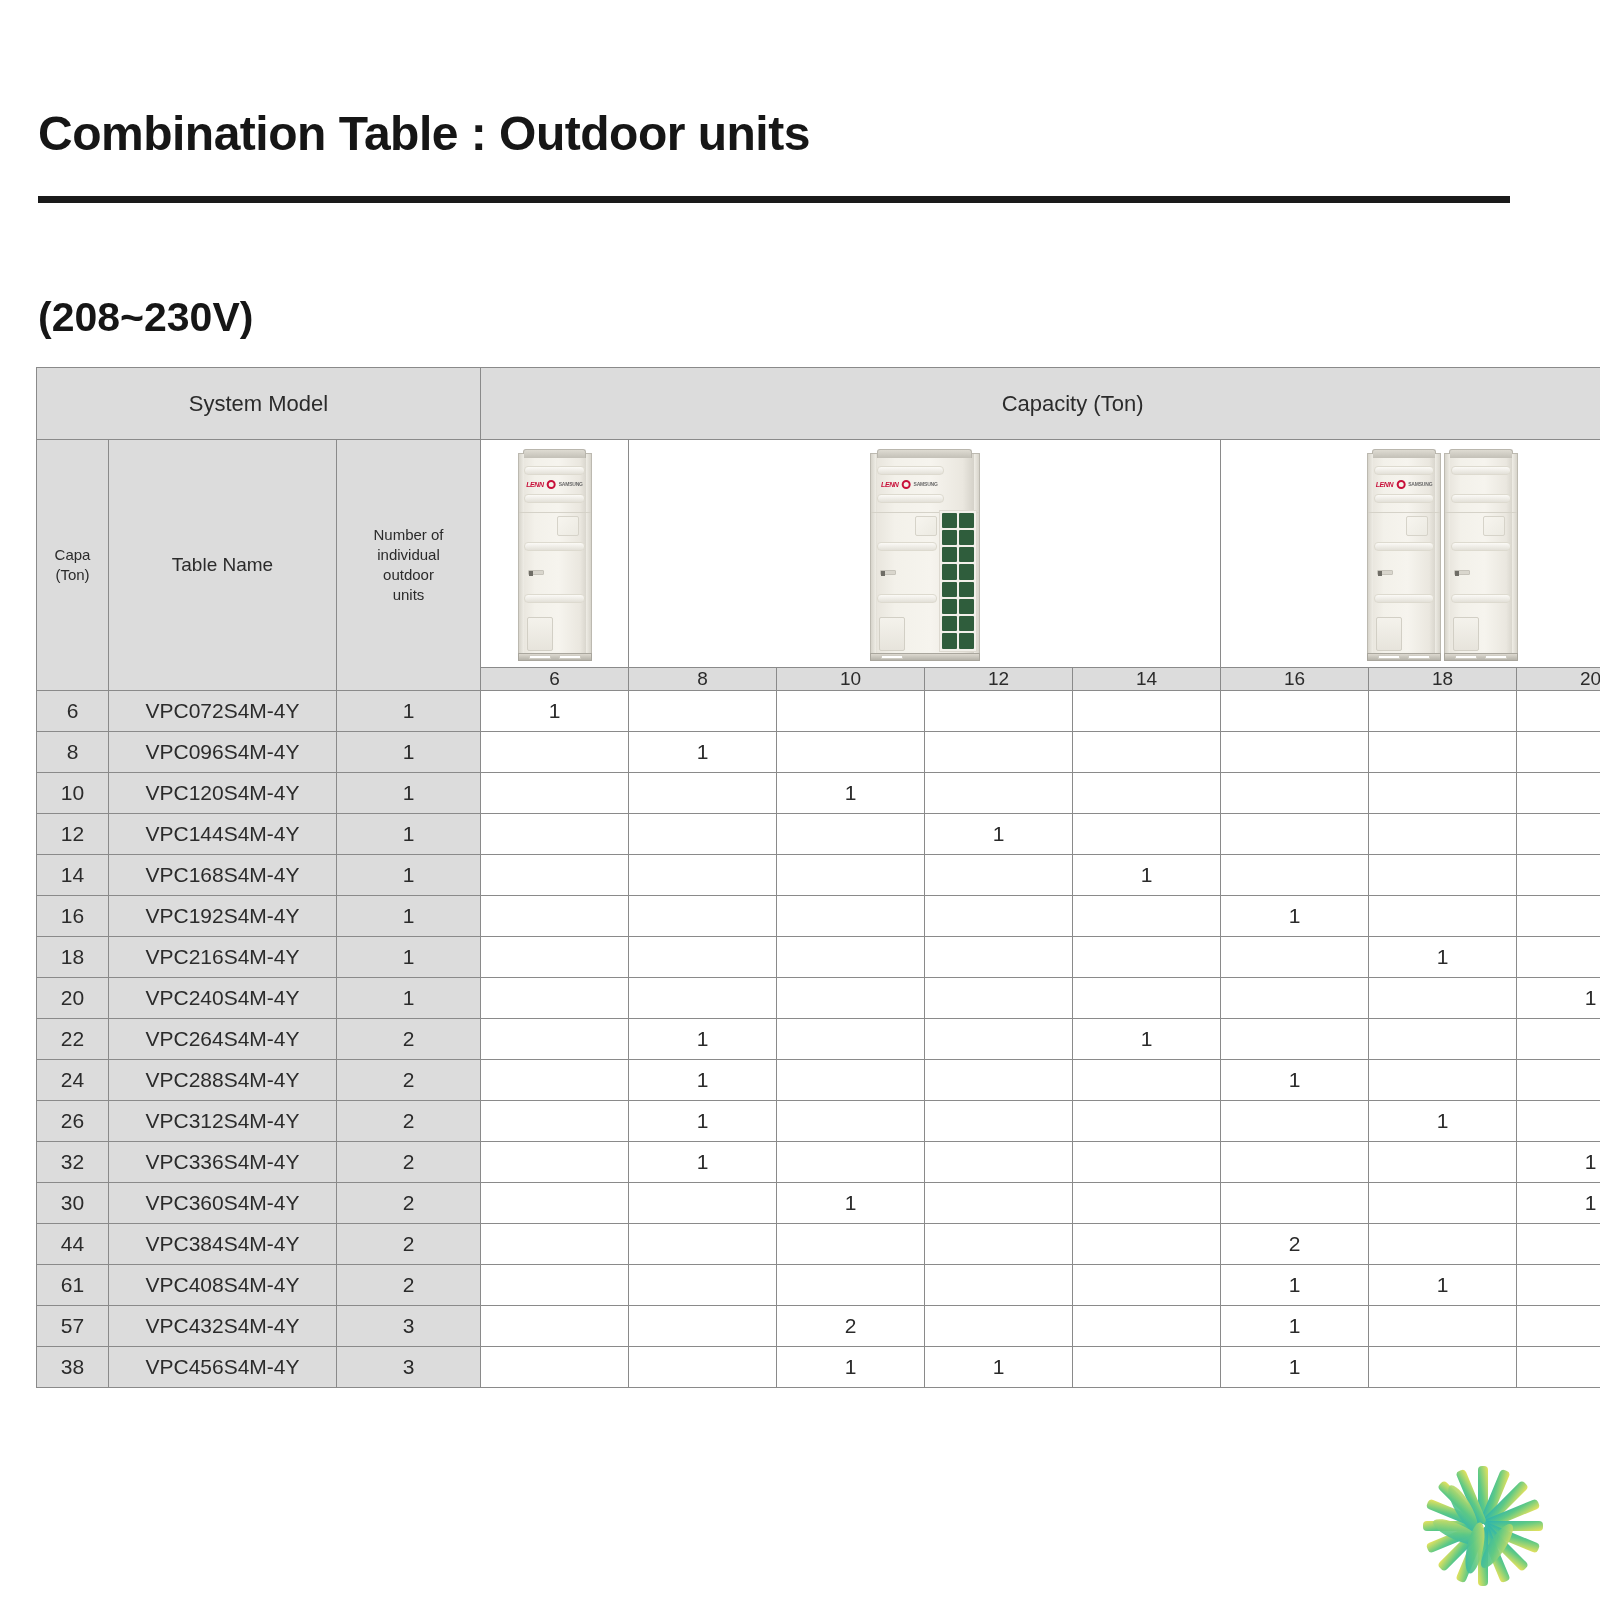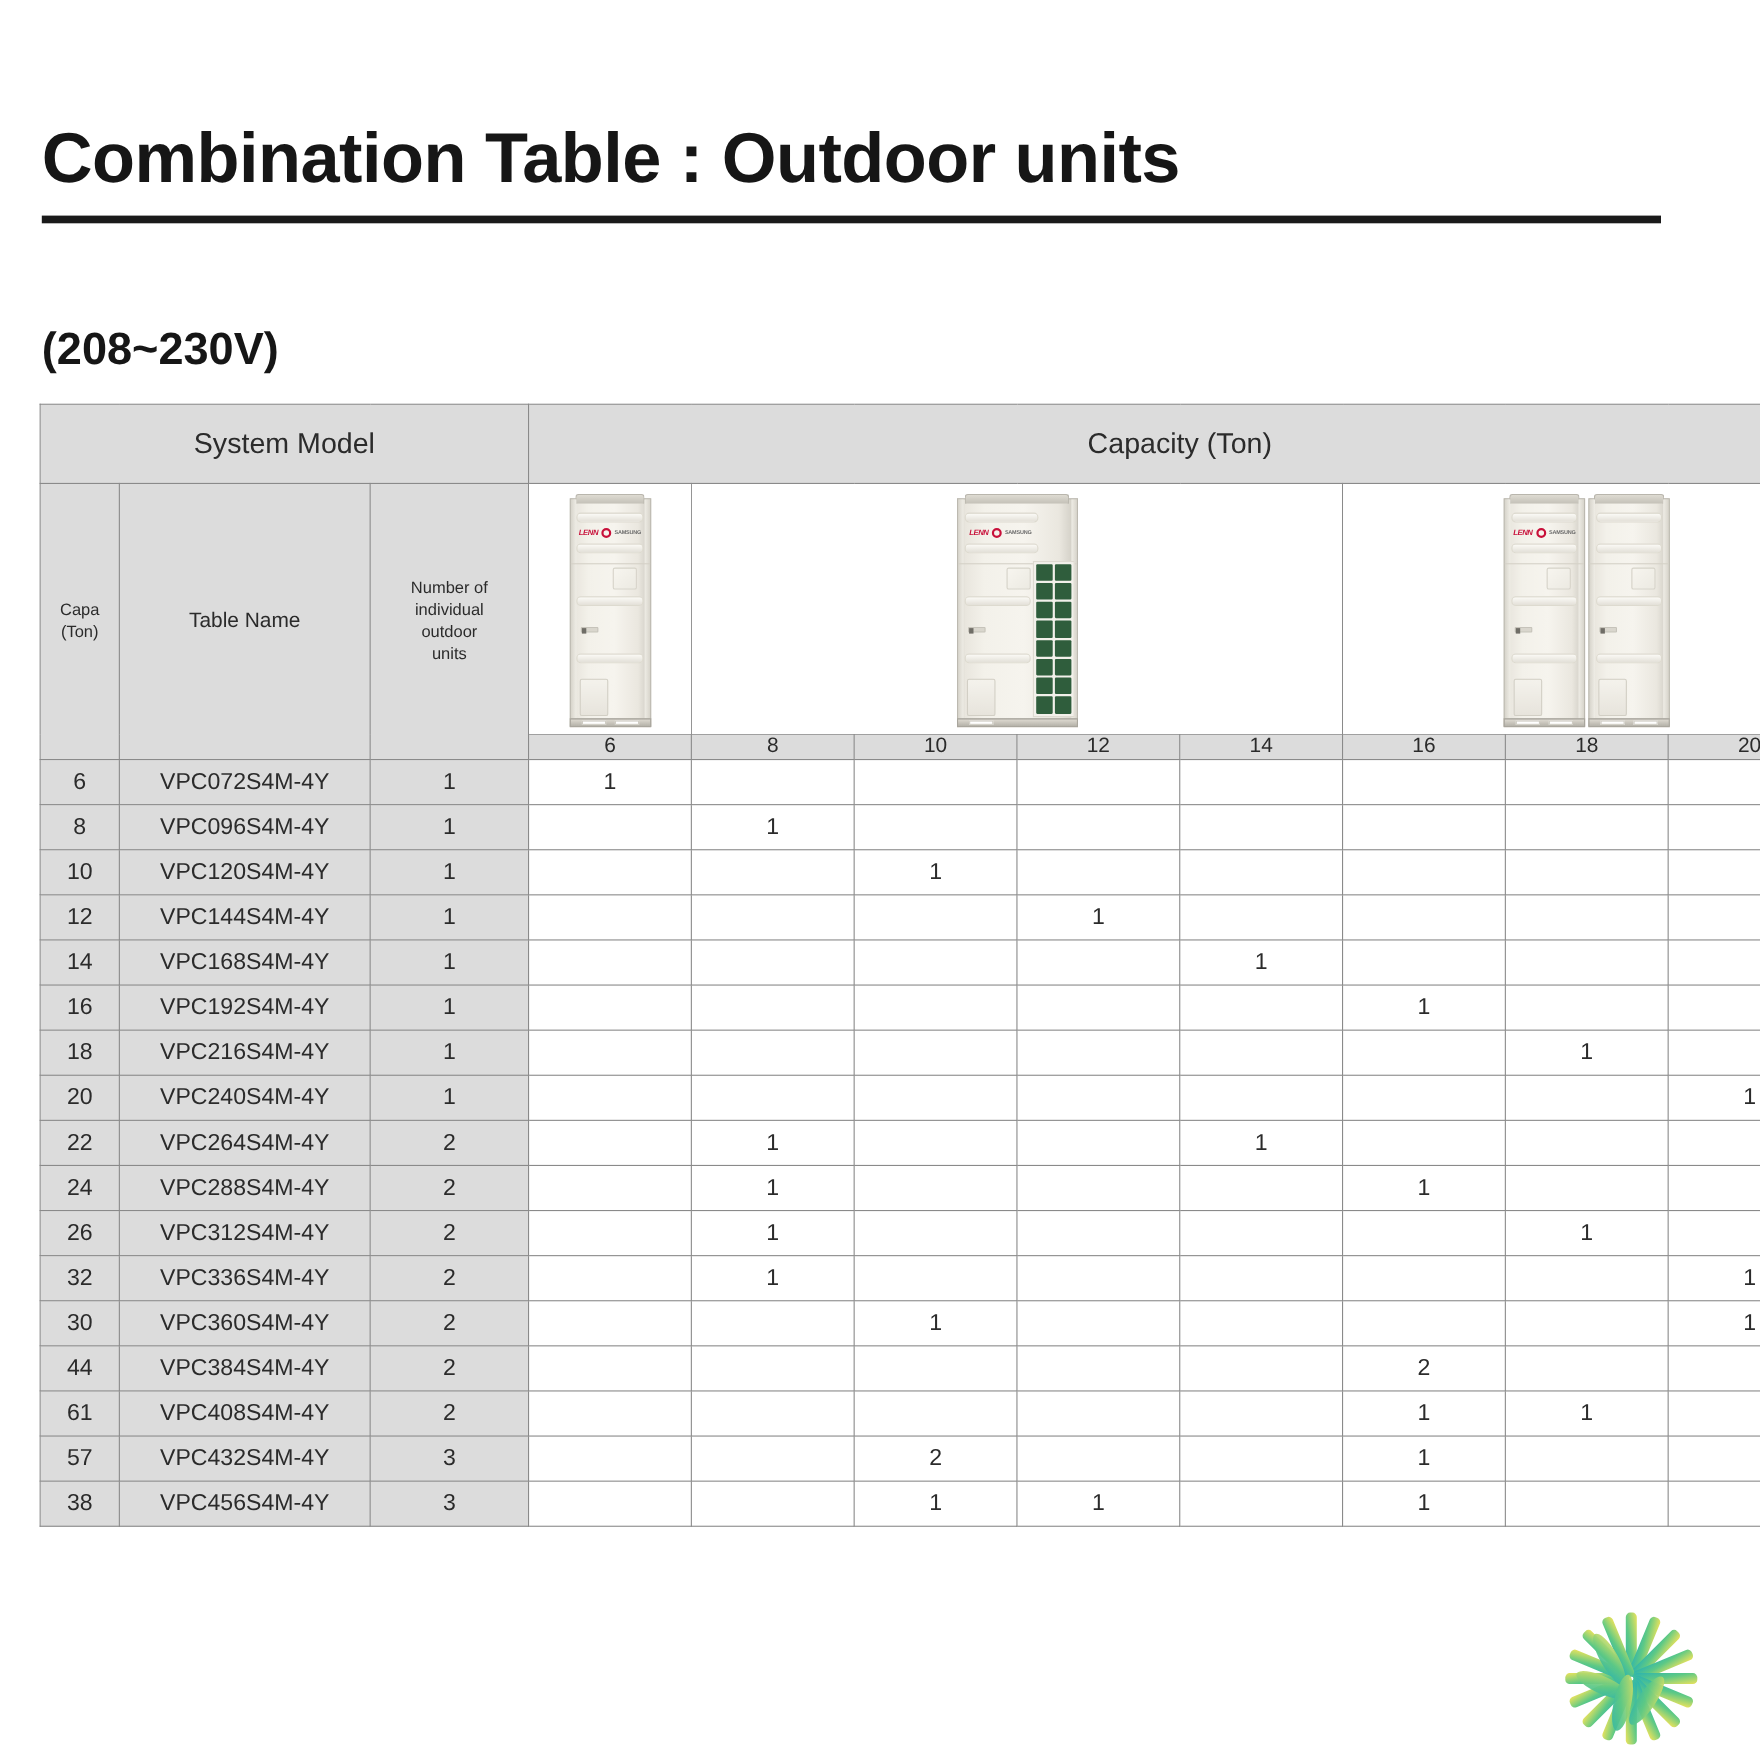--- a/index.html
+++ b/index.html
@@ -10,21 +10,21 @@
     font-family: "Liberation Sans", sans-serif;
     color: #1a1a1a;
     position: relative;
     overflow: hidden;
   }
   .page { position: relative; width:1600px; height:1600px; }
 
   .title {
     position: absolute;
     left: 38px; top: 106px;
-    font-size: 64px;
+    font-size: 48px;
     font-weight: bold;
     letter-spacing: -0.5px;
     color: #161616;
     white-space: nowrap;
   }
   .title-rule {
     position: absolute;
     left: 38px; top: 196px;
     width: 1472px; height: 7px;
     background: #1a1a1a;
@@ -47,21 +47,21 @@
   }
   table.combo td, table.combo th {
     border: 1px solid #8a8a8a;
     padding: 0;
     text-align: center;
     vertical-align: middle;
     font-weight: normal;
     color: #2b2b2b;
   }
   .hdr { background: #dcdcdc; }
-  .hdr-top { height: 72px; font-size: 26px; }
+  .hdr-top { height: 72px; font-size: 22px; }
   .rowlabel { background: #dcdcdc; }
   td.matrix { background: #ffffff; height: 41px; font-size: 21px; }
   tr.datarow td.rowlabel { height: 41px; font-size: 21px; }
   .capa-col { width: 72px; }
   .model-col { width: 228px; }
   .num-col { width: 144px; }
   .cap-col { width: 148px; }
 
   .multiline { line-height: 1.32; font-size: 15px; padding: 4px 6px; }
 

